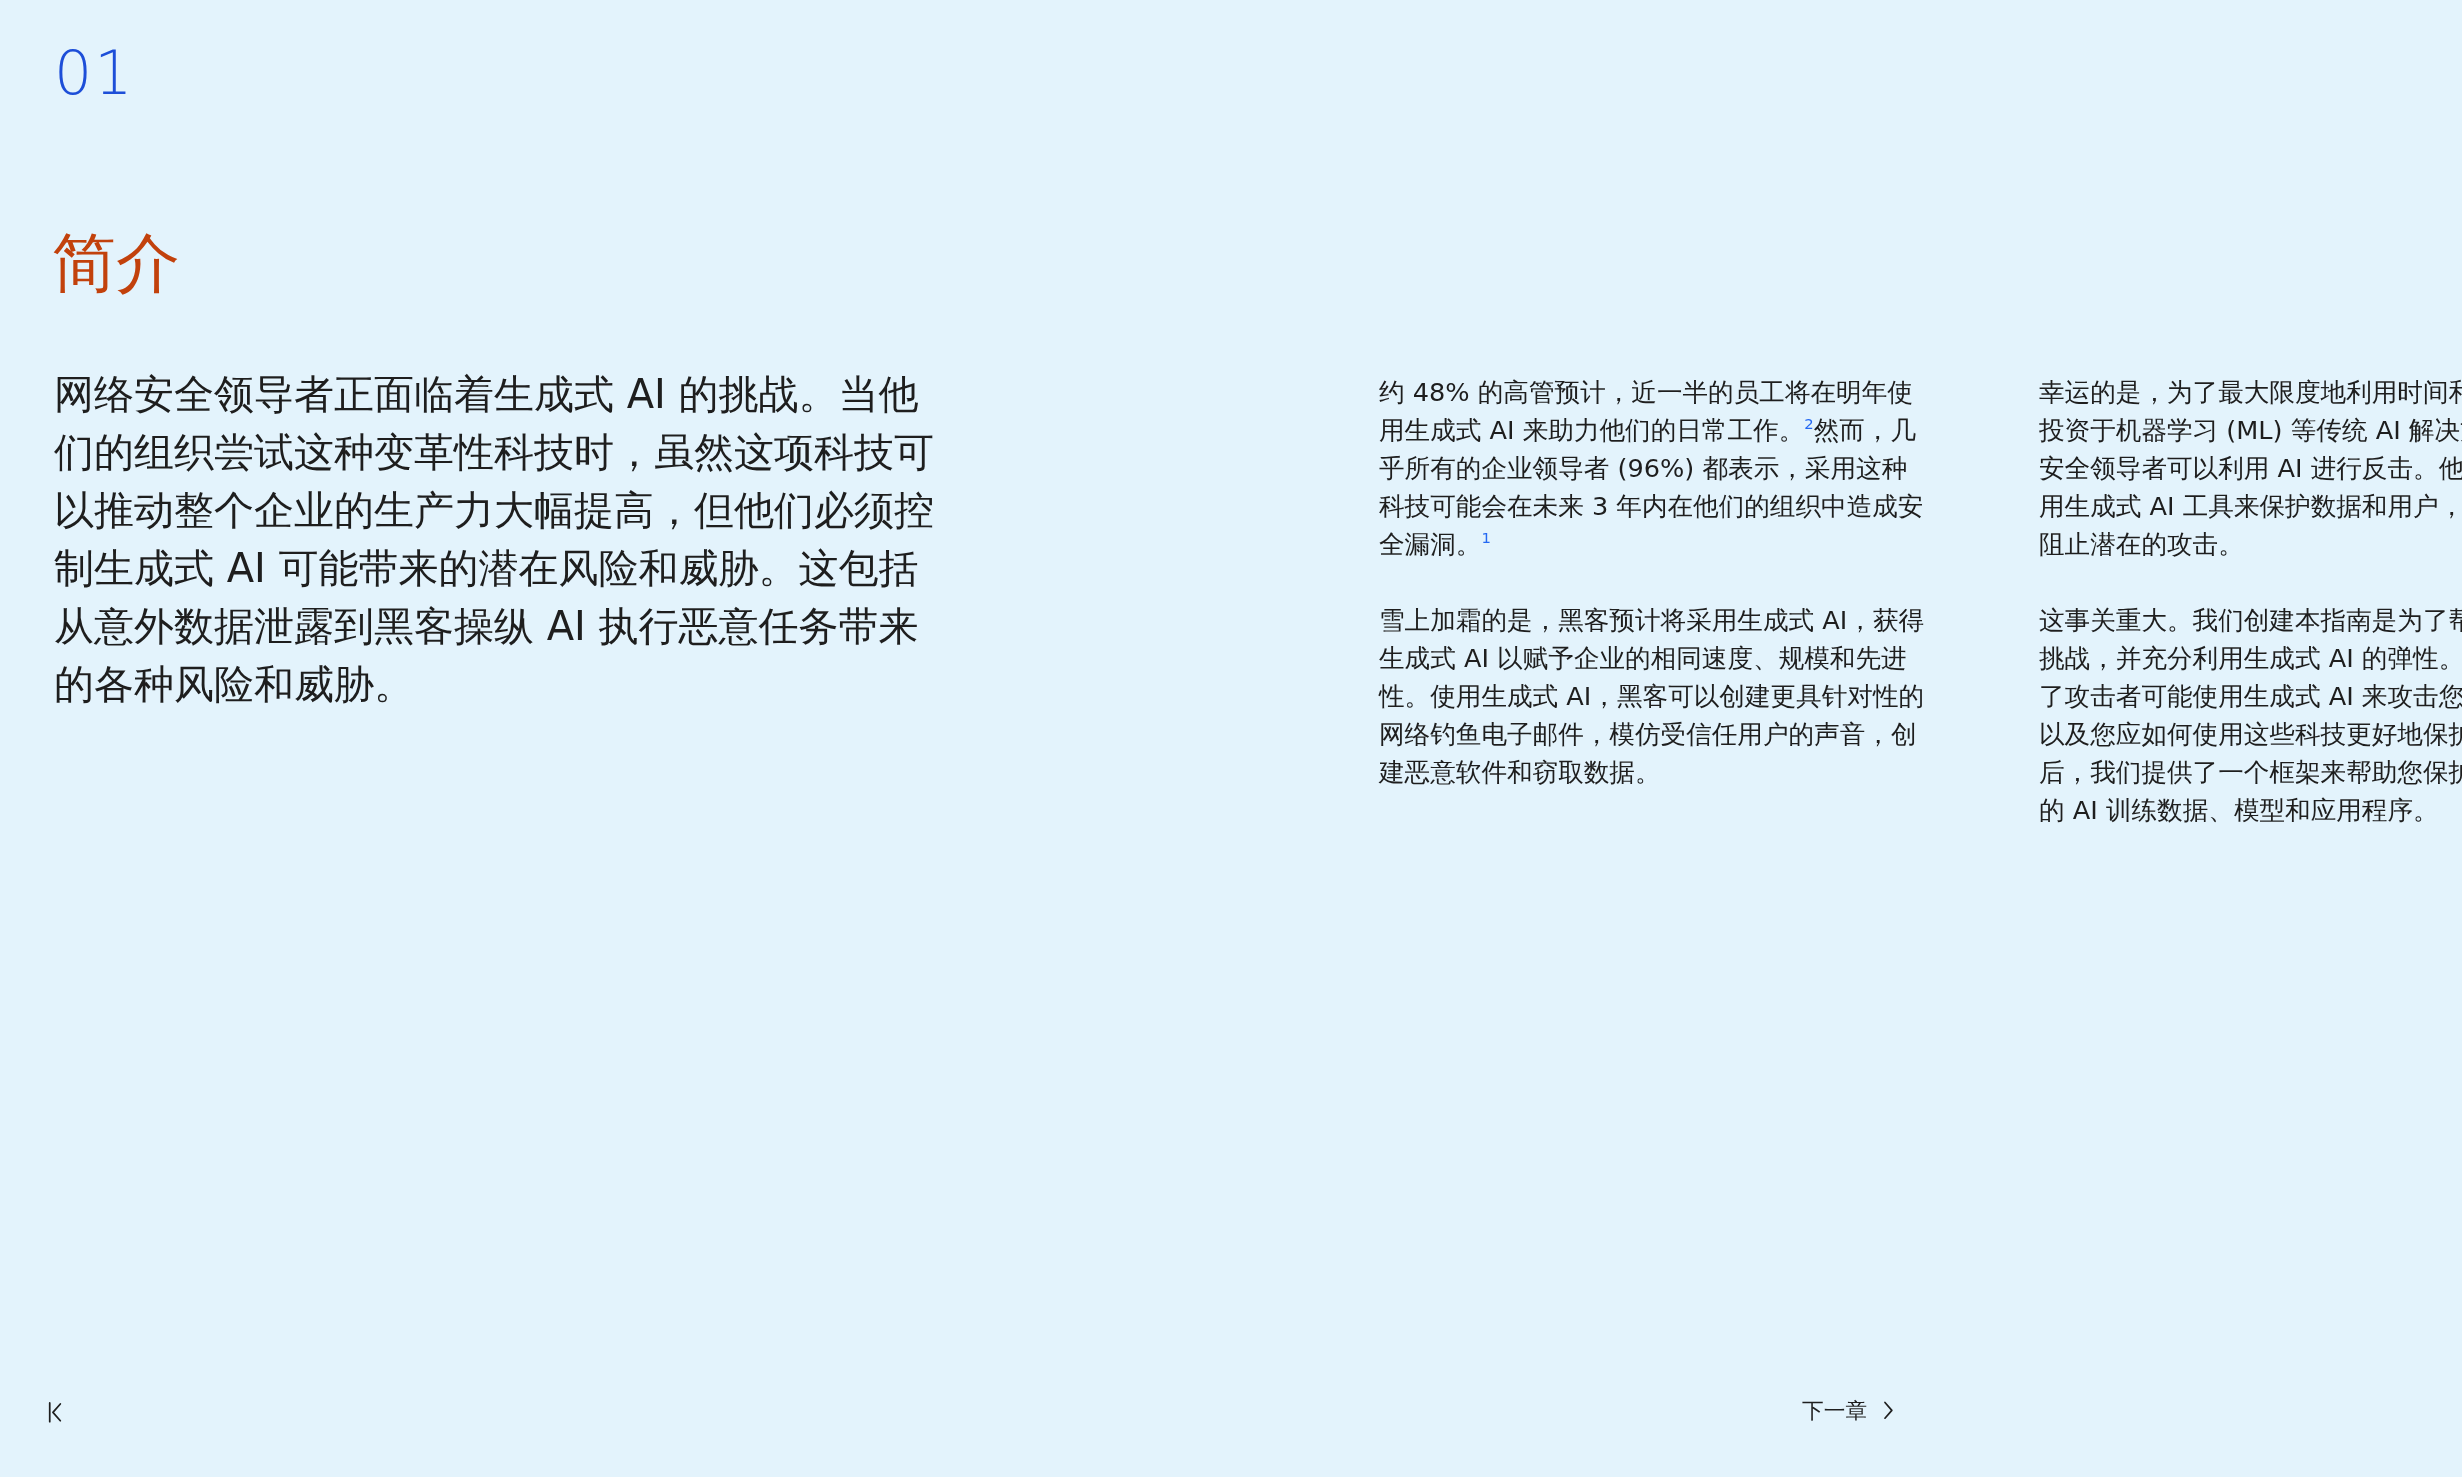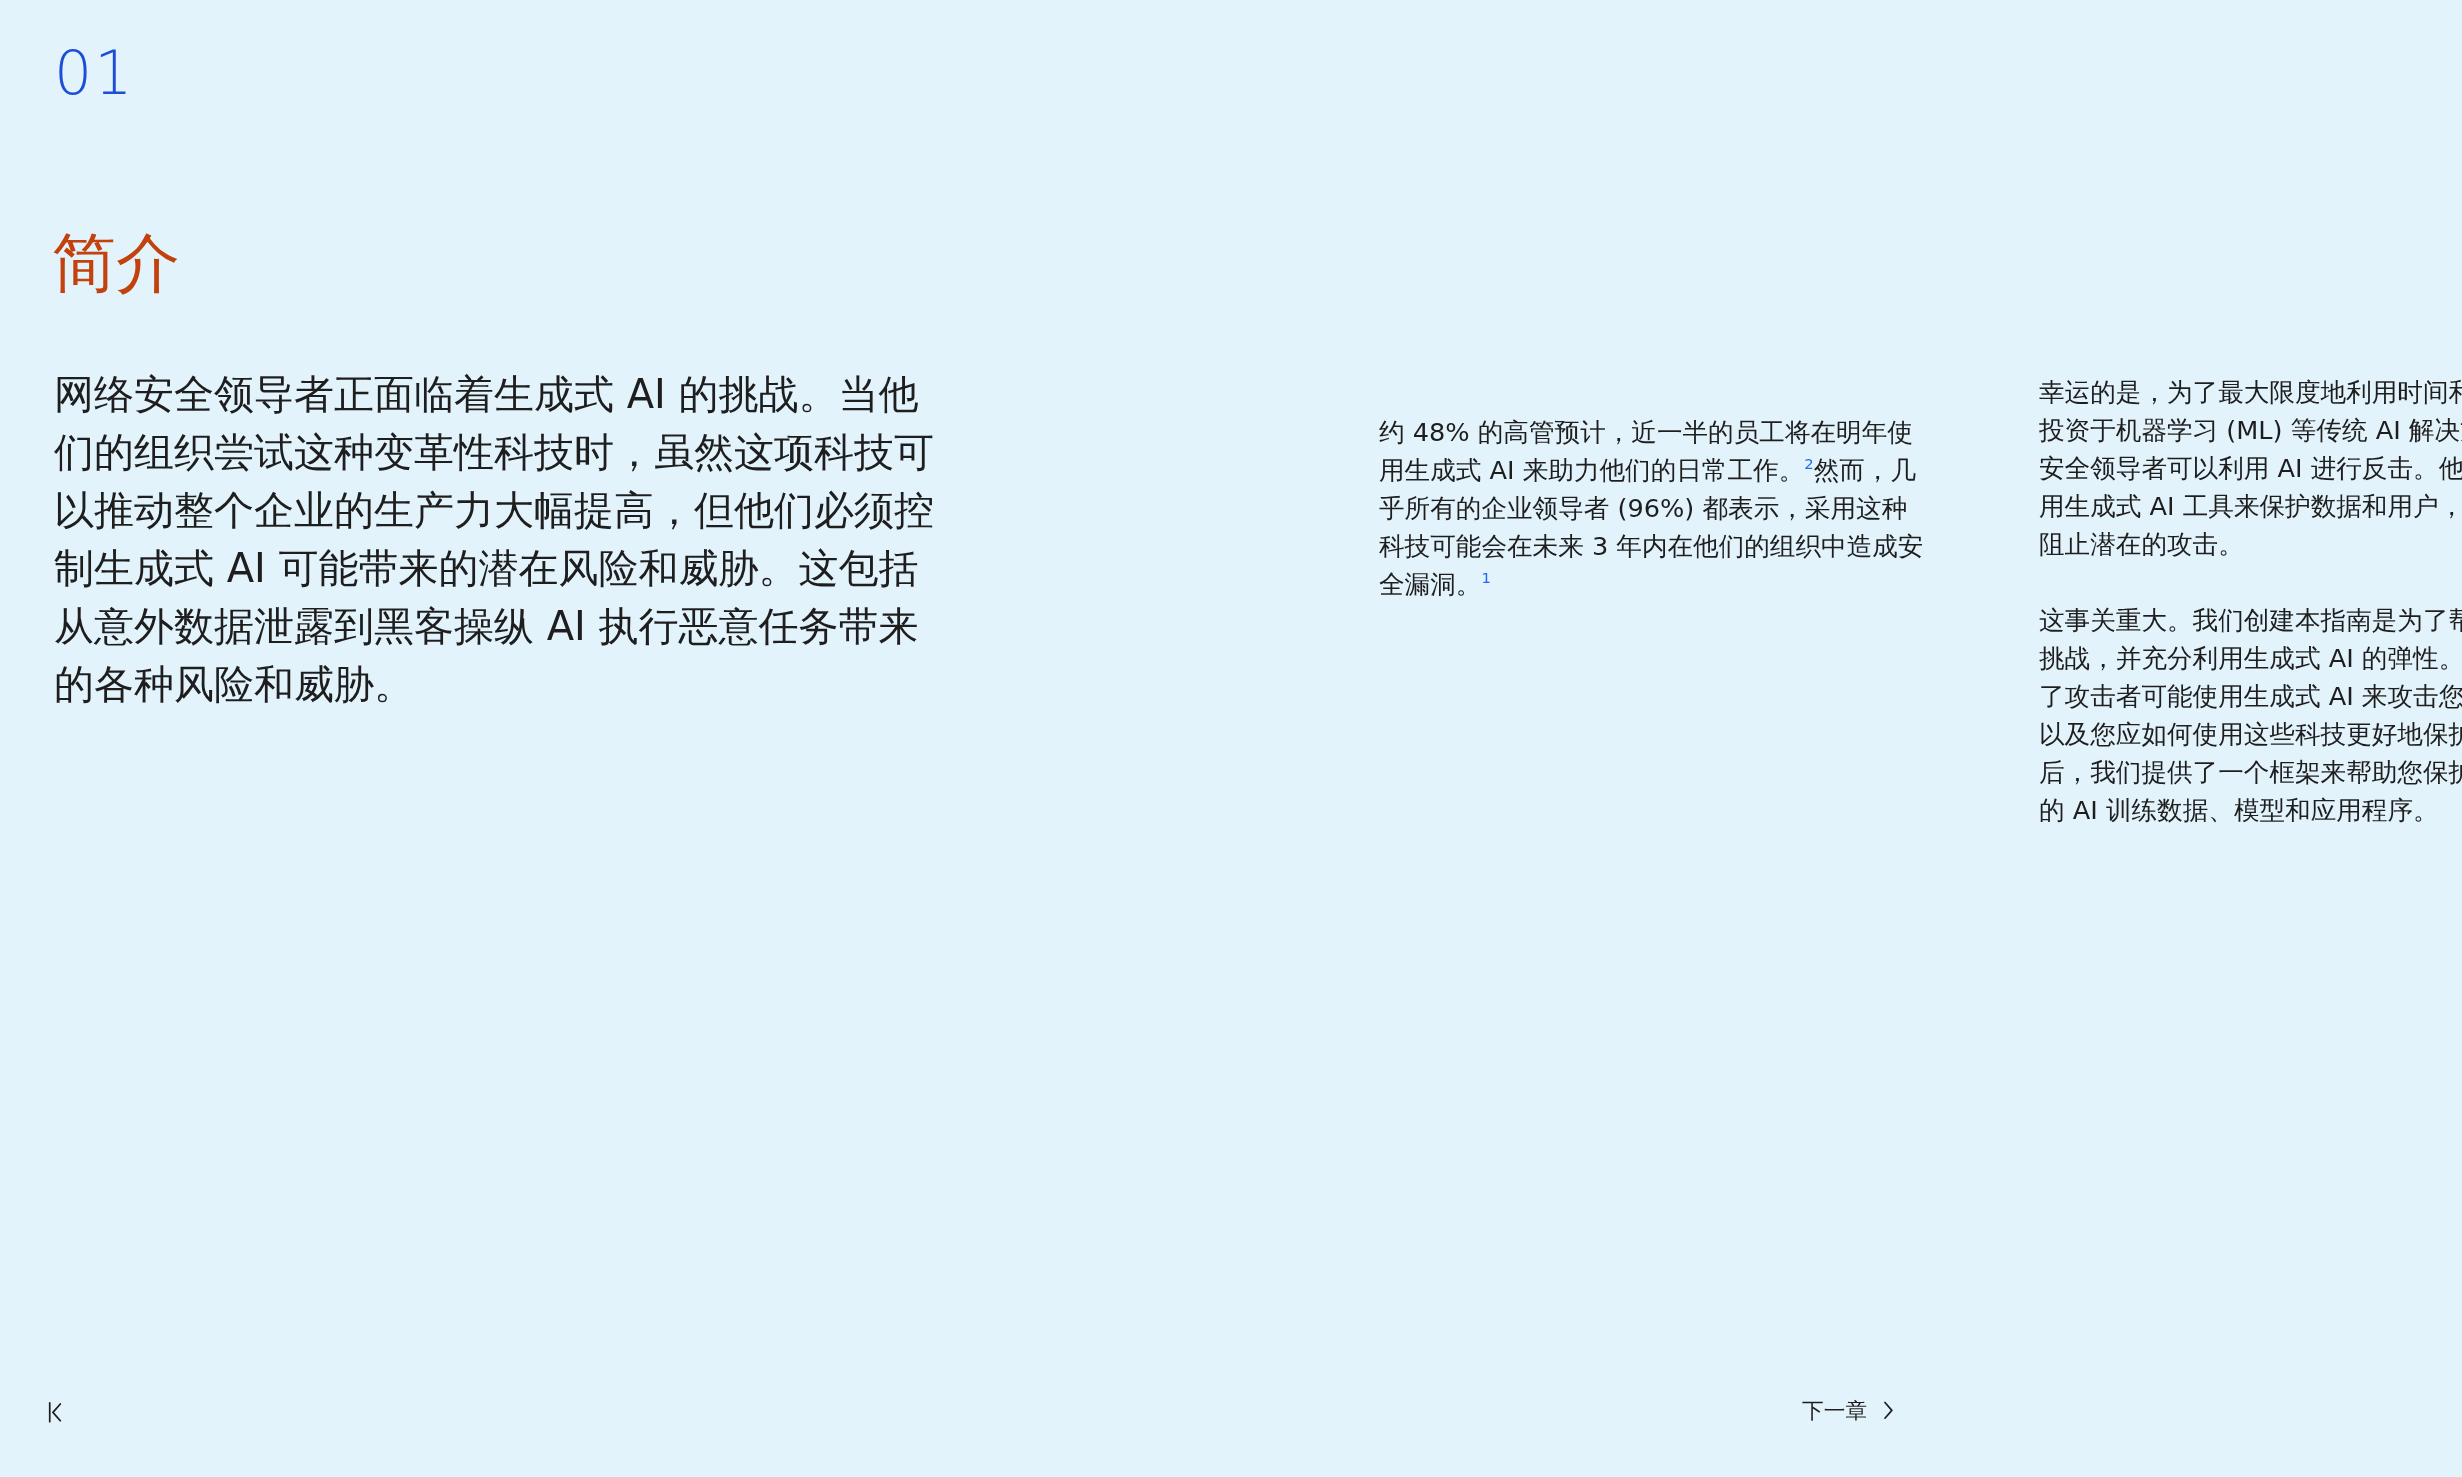--- a/index.html
+++ b/index.html
@@ -41,21 +41,21 @@
     font-weight: 400;
   }
   .text-col {
     position: absolute;
     top: 373px;
     width: 552px;
     font-size: 25.6px;
     line-height: 38px;
     font-weight: 400;
   }
-  .col-middle { left: 1379px; margin-top: 40px; }
+  .col-middle { left: 1379px; }
   .col-right  { left: 2039px; }
   .text-col p { margin: 0 0 38px 0; }
   .text-col p:last-child { margin-bottom: 0; }
   sup.fnref {
     color: #2468F2;
     font-size: 14.8px;
     line-height: 0;
     vertical-align: super;
   }
   a.body-link {
@@ -93,20 +93,21 @@
 <div class="page">
 
   <div class="chapter-number">01</div>
 
   <h1 class="page-title">简介</h1>
 
   <div class="intro-col">网络安全领导者正面临着生成式 AI 的挑战。当他们的组织尝试这种变革性科技时，虽然这项科技可以推动整个企业的生产力大幅提高，但他们必须控制生成式 AI 可能带来的潜在风险和威胁。这包括从意外数据泄露到黑客操纵 AI 执行恶意任务带来的各种风险和威胁。</div>
 
   <div class="text-col col-middle">
     <p><span>约 48% 的高管预计，近一半的员工将在明年使用生成式 AI 来助力他们的日常工作。</span><sup class="fnref">2</sup><span>然而，几乎所有的企业领导者 (96%) 都表示，采用这种科技可能会在未来 3 年内在他们的组织中造成安全漏洞。</span><sup class="fnref">1</sup></p>
+    <p>雪上加霜的是，黑客预计将采用生成式 AI，获得生成式 AI 以赋予企业的相同速度、规模和先进性。使用生成式 AI，黑客可以创建更具针对性的网络钓鱼电子邮件，模仿受信任用户的声音，创建恶意软件和窃取数据。</p>
   </div>
 
   <div class="text-col col-right">
     <p>幸运的是，为了最大限度地利用时间和人才，已投资于机器学习 (ML) 等传统 AI 解决方案的网络安全领导者可以利用 AI 进行反击。他们可以利用生成式 AI 工具来保护数据和用户，并检测和阻止潜在的攻击。</p>
     <p>这事关重大。我们创建本指南是为了帮助您应对挑战，并充分利用生成式 AI 的弹性。我们探讨了攻击者可能使用生成式 AI 来攻击您的方式，以及您应如何使用这些科技更好地保护自己。最后，我们提供了一个框架来帮助您保护整个企业的 AI 训练数据、模型和应用程序。</p>
   </div>
 
   <div class="footer-first">
     <svg width="14.8" height="20.7" viewBox="0 0 30 42" fill="none" xmlns="http://www.w3.org/2000/svg">
       <path d="M3.5 2 V40" stroke="#1E1E1E" stroke-width="3.5" stroke-linecap="round"></path>

